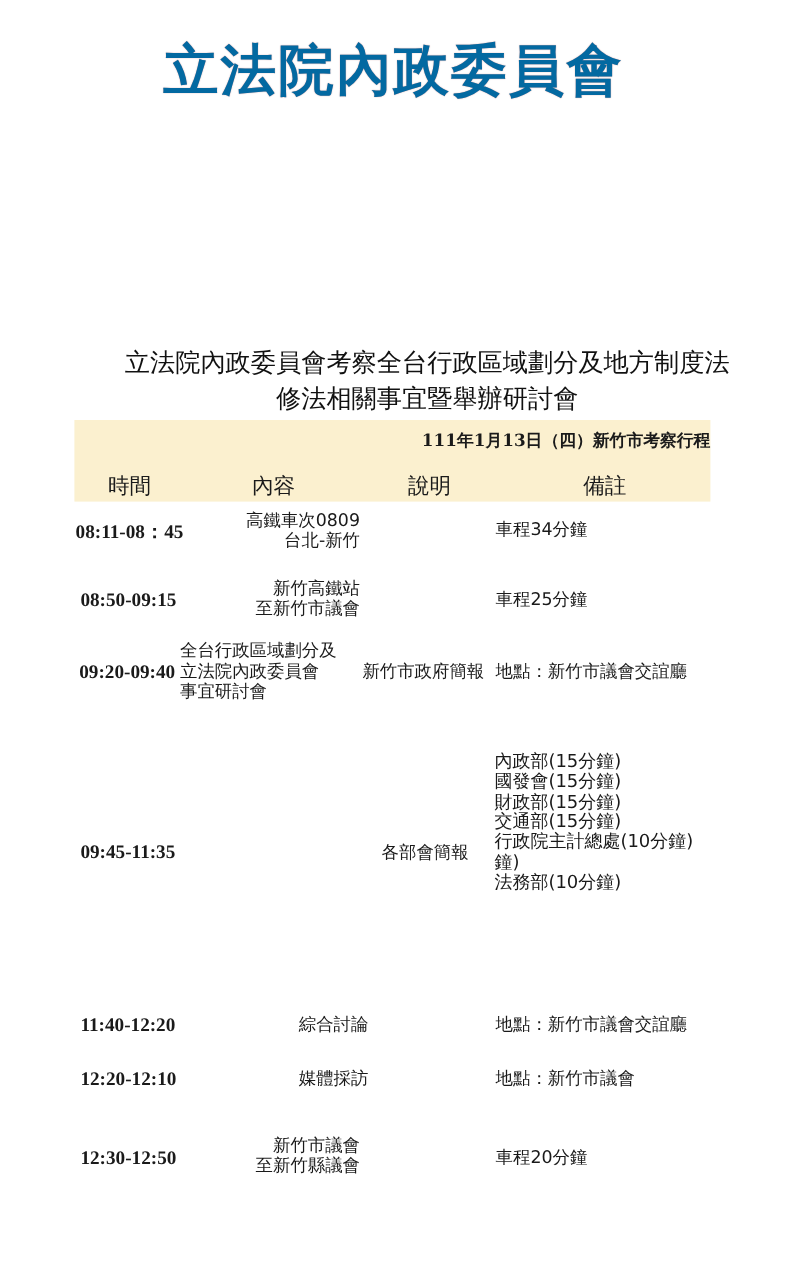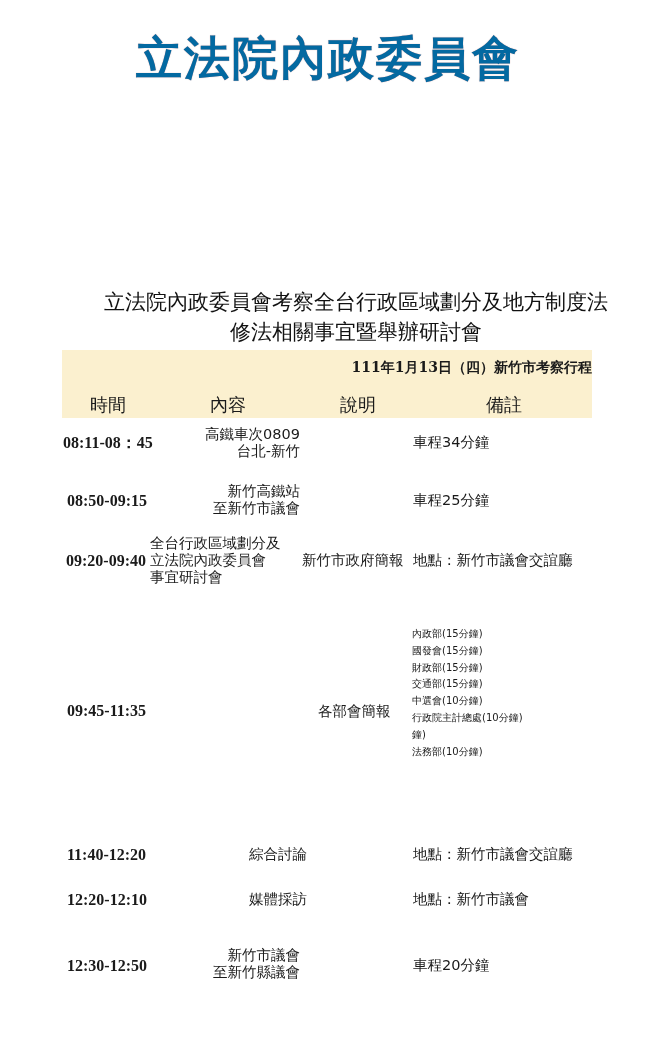--- a/index.html
+++ b/index.html
@@ -12,21 +12,21 @@
            font-size: 21px; line-height: 30px; color: #111; padding-left: 28px; }
   .band { position: absolute; left: 62px; top: 350px; width: 530px; height: 68px;
           background: #fbf0cf; }
   .band .date { position: absolute; left: 0; top: 9px; width: 100%; text-align: right;
                 font-size: 14px; font-family: "DejaVu Serif", serif; font-weight: bold; }
   .th { position: absolute; top: 43px; font-size: 18px; }
   .row { position: absolute; left: 0; width: 656px; }
   .time { position: absolute; font-family: "Liberation Serif", serif; font-size: 16px; font-weight: bold; }
   .cell { position: absolute; font-size: 14.5px; line-height: 17px; }
   .center { text-align: right; }
-  .notes { position: absolute; left: 412px; top: 626px; font-size: 10px; line-height: 16.8px; width: 185px; }
+  .notes { position: absolute; left: 412px; top: 626px; font-size: 15px; line-height: 16.8px; width: 185px; }
 </style>
 </head>
 <body>
 
 <div class="logo">立法院內政委員會</div>
 
 <div class="title">
   <div>立法院內政委員會考察全台行政區域劃分及地方制度法</div>
   <div>修法相關事宜暨舉辦研討會</div>
 </div>
@@ -69,21 +69,20 @@
 </div>
 
 <div class="row">
   <div class="time" style="left:67px;top:702px">09:45-11:35</div>
   <div class="cell" style="left:318px;top:703px">各部會簡報</div>
   <div class="notes">
     <div>內政部(15分鐘)</div>
     <div>國發會(15分鐘)</div>
     <div>財政部(15分鐘)</div>
     <div>交通部(15分鐘)</div>
-    <div>中選會(10分鐘)</div>
     <div>行政院主計總處(10分鐘)</div>
     <div>鐘)</div>
     <div>法務部(10分鐘)</div>
   </div>
 </div>
 
 <div class="row">
   <div class="time" style="left:67px;top:846px">11:40-12:20</div>
   <div class="cell" style="left:249px;top:846px">綜合討論</div>
   <div class="cell" style="left:413px;top:846px">地點：新竹市議會交誼廳</div>

